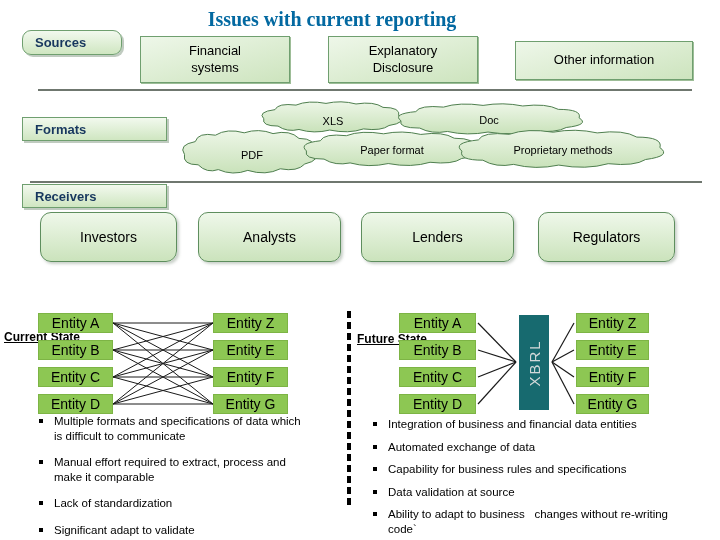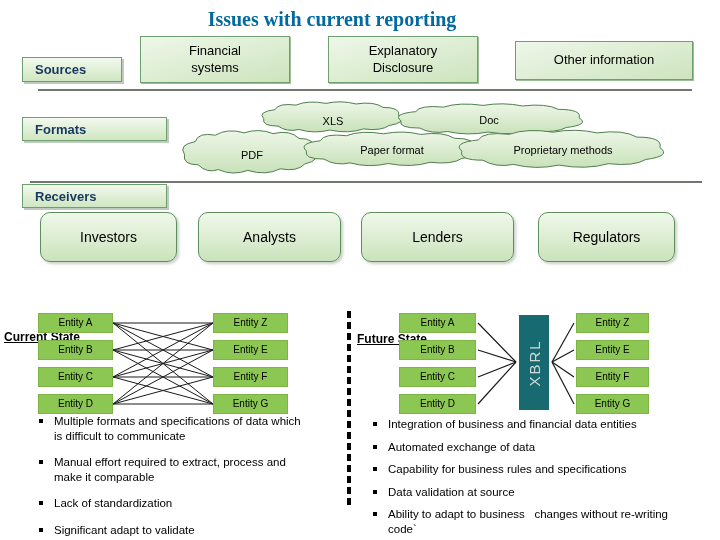--- a/index.html
+++ b/index.html
@@ -32,21 +32,21 @@
   .recv-box{
     background:linear-gradient(180deg,#eff8ea 0%,#cbe3bc 100%);
     border:1px solid #5e8e5e;border-radius:10px;
     box-shadow:2px 2px 3px rgba(100,120,100,.35);
     display:flex;align-items:center;justify-content:center;
     font-size:14px;box-sizing:border-box;
   }
   
   .ent{
     background:#8dc753;border:1px solid #7db445;box-sizing:border-box;
-    height:20px;line-height:18px;text-align:center;font-size:10px;z-index:2;
+    height:20px;line-height:18px;text-align:center;font-size:14px;z-index:2;
   }
   .r0{top:313px;} .r1{top:340px;} .r2{top:367px;} .r3{top:394px;}
   .cs-left{left:38px;width:75px;} .cs-right{left:213px;width:75px;}
   .fs-left{left:399px;width:77px;} .fs-right{left:576px;width:73px;}
   
   .state-label{
     font-size:12px;font-weight:bold;text-decoration:underline;color:#000000;margin-top:36px;
   }
   
   .hub{
@@ -126,31 +126,31 @@
         <line x1="478" y1="404" x2="516" y2="362"></line>
       <line x1="552" y1="362" x2="574" y2="323"></line>
         <line x1="552" y1="362" x2="574" y2="350"></line>
       <line x1="552" y1="362" x2="574" y2="377"></line>
         <line x1="552" y1="362" x2="574" y2="404"></line>
     </g>
   </svg>
 
   <div class="abs title">Issues with current reporting</div>
 
-  <div class="abs sec-label" style="left:22px;top:57px;width:100px;height:25px;">Sources</div>
+  <div class="abs sec-label" style="left:22px;top:30px;width:100px;height:25px;border-radius:9px;">Sources</div>
   <div class="abs src-box" style="left:140px;top:36px;width:150px;height:47px;">Financial
 systems</div>
   <div class="abs src-box" style="left:328px;top:36px;width:150px;height:47px;">Explanatory
 Disclosure</div>
   <div class="abs src-box" style="left:515px;top:41px;width:178px;height:39px;">Other information</div>
 
   <div class="abs sec-label" style="left:22px;top:117px;width:145px;height:24px;">Formats</div>
 
   <div class="abs sec-label" style="left:22px;top:184px;width:145px;height:24px;">Receivers</div>
-  <div class="abs recv-box" style="left:40px;top:212px;width:137px;height:50px;">Investors</div>
+  <div class="abs recv-box" style="left:40px;top:212px;width:137px;height:50px;border-radius:11px;">Investors</div>
   <div class="abs recv-box" style="left:198px;top:212px;width:143px;height:50px;">Analysts</div>
   <div class="abs recv-box" style="left:361px;top:212px;width:153px;height:50px;">Lenders</div>
   <div class="abs recv-box" style="left:538px;top:212px;width:137px;height:50px;">Regulators</div>
 
   <div class="abs state-label" style="left:4px;top:294px;">Current State</div>
   <div class="abs state-label" style="left:357px;top:296px;">Future State</div>
 
   <div class="abs ent cs-left r0">Entity A</div>
   <div class="abs ent cs-left r1">Entity B</div>
   <div class="abs ent cs-left r2">Entity C</div>

